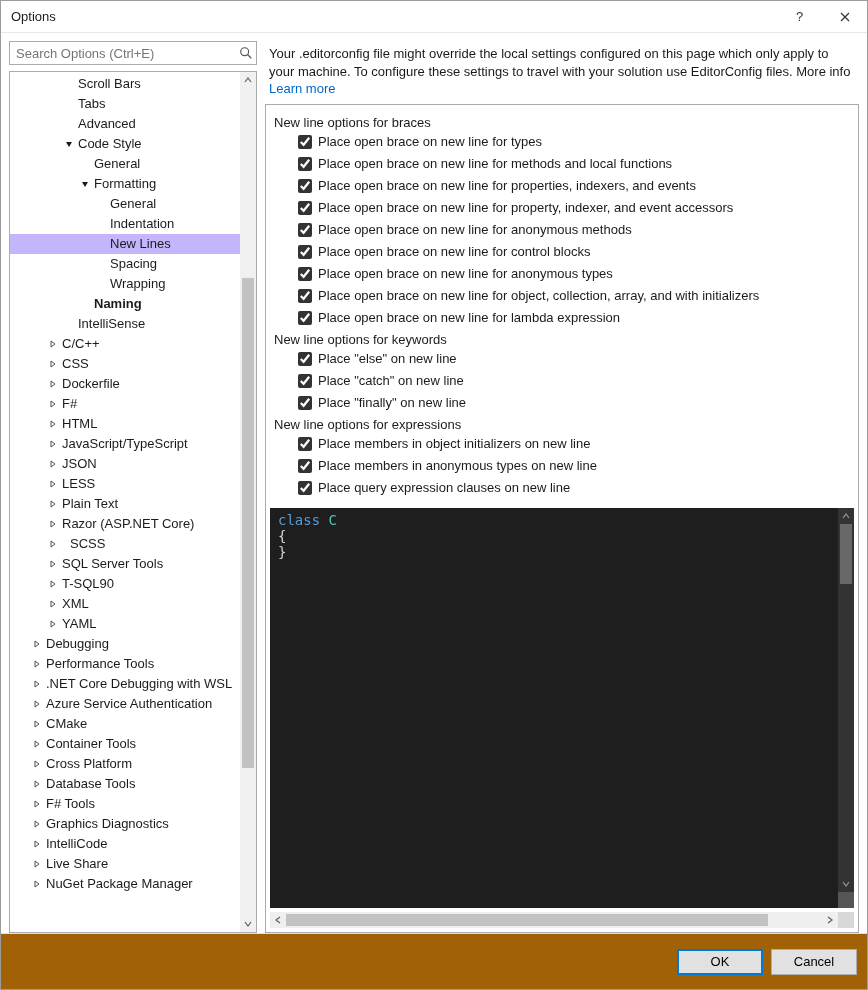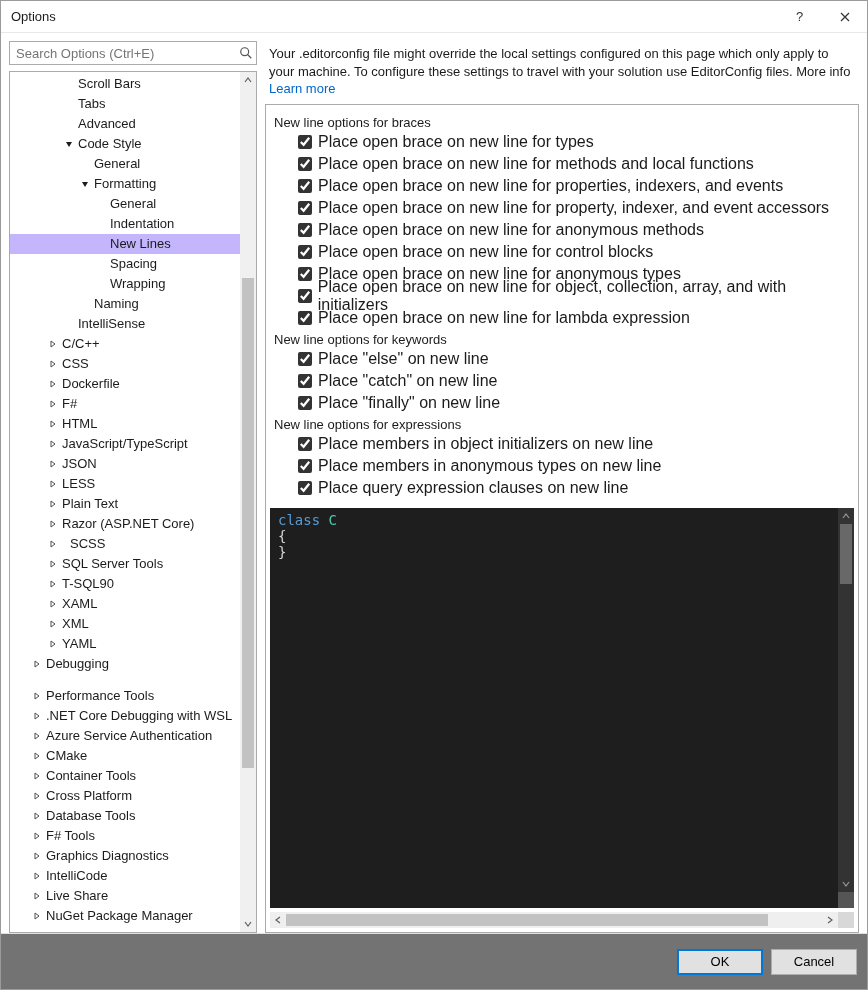--- a/index.html
+++ b/index.html
@@ -121,21 +121,21 @@
   }
   .check-row {
     display: flex; align-items: center;
     margin: 2px 0 2px 24px;
     height: 20px;
   }
   .check-row input[type=checkbox] {
     width: 14px; height: 14px; margin: 0 6px 0 0;
     accent-color: #333;
   }
-  .check-row label { font-size: 16px; }
+  .check-row label { font-size: 13px; }
   .preview {
     flex: 1;
     margin: 4px;
     position: relative;
     background: #1e1e1e;
     color: #d4d4d4;
     font-family: Consolas, monospace;
     font-size: 14px;
     min-height: 0;
     display:flex;
@@ -159,21 +159,21 @@
   }
   .preview-hscroll .arrow{width:16px;display:flex;align-items:center;justify-content:center;color:#606060;}
   .preview-hscroll .track{flex:1;position:relative;}
   .preview-hscroll .thumb{position:absolute;top:2px;bottom:2px;left:0;width:90%;background:#c2c2c2;}
   .preview-hscroll .square{width:16px;background:#d8d8d8;}
   .footer {
     height: 56px;
     display: flex; justify-content: flex-end; align-items: center;
     gap: 8px;
     padding: 0 10px;
-    background: #737373;
+    background: #a16207;
     border-top: 1px solid #e0e0e0;
   }
   .btn {
     min-width: 86px; height: 26px;
     border: 1px solid #adadad;
     background: #e1e1e1;
     font: inherit;
     padding: 0 14px;
   }
   .btn.primary { border: 1px solid #0078d7; outline:1px solid #0078d7; outline-offset:-2px;}
@@ -251,21 +251,21 @@
               <span class="node-label">New Lines</span>
             </div>
             <div class="node" style="padding-left: 84px;">
               <span class="expander"></span>
               <span class="node-label">Spacing</span>
             </div>
             <div class="node" style="padding-left: 84px;">
               <span class="expander"></span>
               <span class="node-label">Wrapping</span>
             </div>
-            <div class="node" style="padding-left: 68px;">
+            <div class="node" style="padding-left: 68px; font-weight: bold;">
               <span class="expander"></span>
               <span class="node-label">Naming</span>
             </div>
             <div class="node" style="padding-left: 52px;">
               <span class="expander"></span>
               <span class="node-label">IntelliSense</span>
             </div>
             <div class="node" style="padding-left: 36px;">
               <span class="expander">
                 <svg viewBox="0 0 8 8">
@@ -369,47 +369,39 @@
                 </svg>
               </span>
               <span class="node-label">T-SQL90</span>
             </div>
             <div class="node" style="padding-left: 36px;">
               <span class="expander">
                 <svg viewBox="0 0 8 8">
                   <path d="M2 1 L6 4 L2 7 Z" fill="none" stroke="#505050" stroke-width="1"></path>
                 </svg>
               </span>
-              <span class="node-label">XAML</span>
-            </div>
-            <div class="node" style="padding-left: 36px;">
-              <span class="expander">
-                <svg viewBox="0 0 8 8">
-                  <path d="M2 1 L6 4 L2 7 Z" fill="none" stroke="#505050" stroke-width="1"></path>
-                </svg>
-              </span>
               <span class="node-label">XML</span>
             </div>
             <div class="node" style="padding-left: 36px;">
               <span class="expander">
                 <svg viewBox="0 0 8 8">
                   <path d="M2 1 L6 4 L2 7 Z" fill="none" stroke="#505050" stroke-width="1"></path>
                 </svg>
               </span>
               <span class="node-label">YAML</span>
             </div>
             <div class="node" style="padding-left: 20px;">
               <span class="expander">
                 <svg viewBox="0 0 8 8">
                   <path d="M2 1 L6 4 L2 7 Z" fill="none" stroke="#505050" stroke-width="1"></path>
                 </svg>
               </span>
               <span class="node-label">Debugging</span>
             </div>
-            <div class="node" style="padding-left: 20px; margin-top: 12px;">
+            <div class="node" style="padding-left: 20px;">
               <span class="expander">
                 <svg viewBox="0 0 8 8">
                   <path d="M2 1 L6 4 L2 7 Z" fill="none" stroke="#505050" stroke-width="1"></path>
                 </svg>
               </span>
               <span class="node-label">Performance Tools</span>
             </div>
             <div class="node" style="padding-left: 20px;">
               <span class="expander">
                 <svg viewBox="0 0 8 8">

